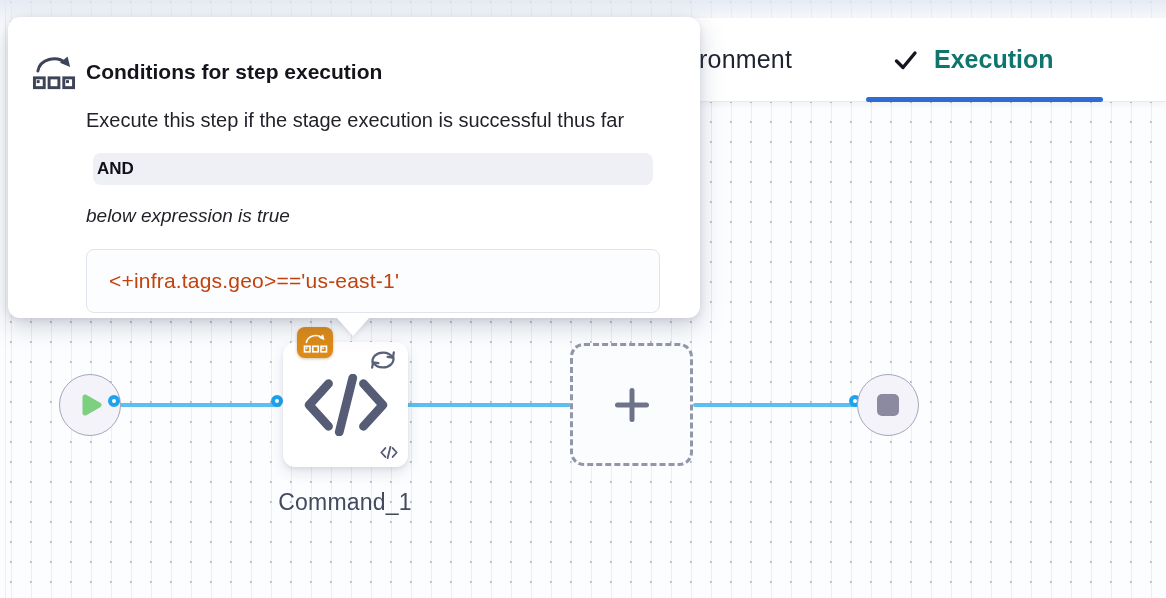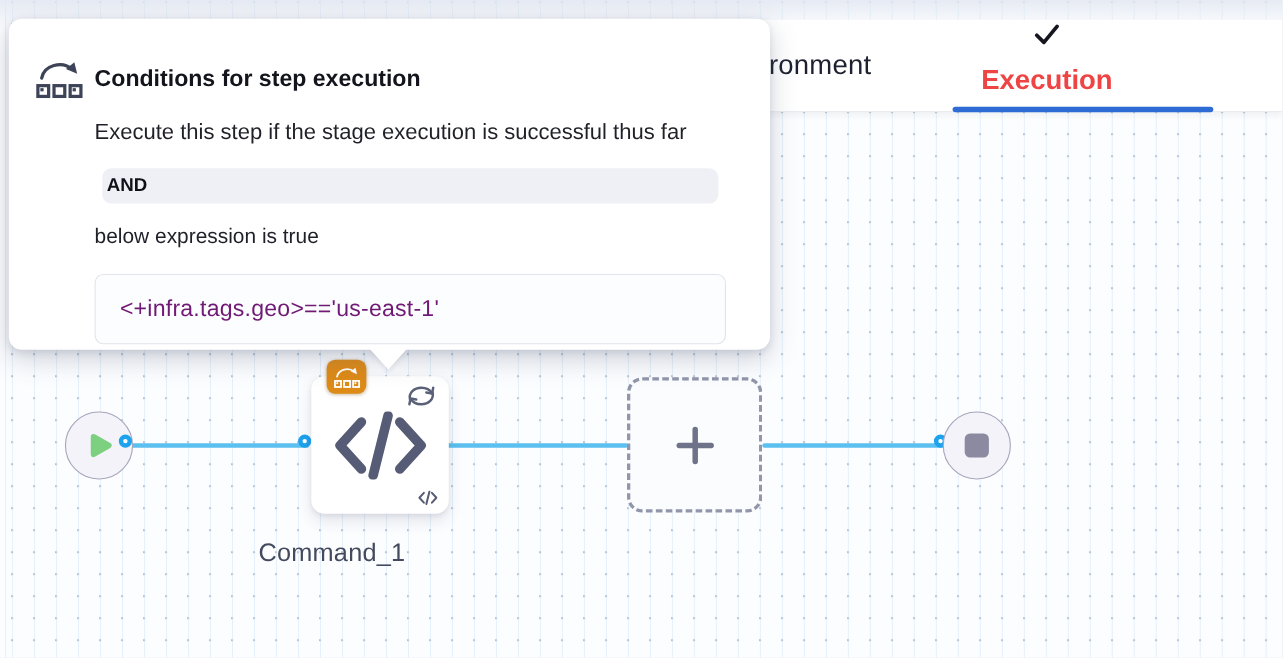--- a/index.html
+++ b/index.html
@@ -18,21 +18,21 @@
 
   
   .tabbar {
     position:absolute; left:684px; top:18px; right:0; height:84px;
     background:#fff; border-radius:10px 0 0 0;
     border-bottom:1px solid #E8EAEF;
     box-shadow:0 3px 6px rgba(100,110,130,0.08);
   }
   .tab { position:absolute; top:0; height:100%; display:flex; align-items:center; color:#1E2230; }
   .tab-env { left:15px; font-size:25px; font-weight:500; letter-spacing:0.2px; }
-  .tab-exec { left:208px; font-size:25px; font-weight:700; color:#ef4444; gap:15px;flex-direction:column; }
+  .tab-exec { left:208px; font-size:25px; font-weight:700; color:#0f766e; gap:15px; }
   .tab-underline {
     position:absolute; left:182px; top:79px; width:237px; height:5px;
     background:var(--tab-underline-blue,#2E6BD4); border-radius:3px;
   }
 
   
   .edge { position:absolute; top:403px; height:4px; background:var(--edge-blue,#5BC0F0); border-radius:2px; }
   .port {
     position:absolute; top:395px; width:12px; height:12px; background:#fff;
     border:4px solid var(--port-blue,#1DA2EE); border-radius:50%;
@@ -62,21 +62,21 @@
   .loop-icon { position:absolute; right:11px; top:6px; color:#5A6077; }
   .mini-code-icon { position:absolute; right:10px; bottom:8px; color:var(--icon-slate,#565C75); }
 
   
   .add-step {
     position:absolute; left:570px; top:343px; width:123px; height:123px;
     border:3px dashed #9196AA; border-radius:14px; background:#FBFCFE;
     display:flex; align-items:center; justify-content:center; cursor:pointer;
   }
   .node-label {
-    position:absolute; top:489px; width:220px; text-align:left;
+    position:absolute; top:489px; width:220px; text-align:center;
     font-size:23px; color:#434A5E; letter-spacing:0.2px;
   }
 
   
   .popover {
     position:absolute; left:8px; top:17px; width:692px; height:301px;
     background:#fff; border-radius:12px;
     box-shadow:0 8px 24px rgba(70,80,110,0.26), 0 2px 6px rgba(70,80,110,0.12);
   }
   .popover-caret {
@@ -86,25 +86,25 @@
     filter:drop-shadow(0 3px 2px rgba(70,80,110,0.10));
   }
   .popover .cond-icon { position:absolute; left:24px; top:35px; color:#3E4458; }
   .popover-title { position:absolute; left:78px; top:43px; font-size:21px; font-weight:700; color:#14151C; }
   .popover-desc  { position:absolute; left:78px; top:92px; font-size:20px; color:#1F2028; }
   .operator-chip {
     position:absolute; left:85px; top:136px; width:560px; height:32px;
     background:#EFEFF6; border-radius:8px;
     font-size:17px; font-weight:700; color:#0F1018; line-height:32px; padding-left:4px;
   }
-  .expr-intro { position:absolute; left:78px; top:188px; font-size:19px; color:#1F2028; }
+  .expr-intro { position:absolute; left:78px; top:188px; font-size:19px; color:#1F2028;font-style:italic; }
   .expr-box {
     position:absolute; left:78px; top:232px; width:574px; height:64px;
     border:1px solid #E1E4EB; border-radius:8px; background:#FCFDFE;
-    font-size:21px; color:#701a75; line-height:62px; padding-left:22px;
+    font-size:21px; color:#c2410c; line-height:62px; padding-left:22px;
     letter-spacing:0.2px;
   }
 </style>
 </head>
 <body>
 
 <svg width="0" height="0" style="position:absolute">
   <defs>
     <g id="code-glyph">
       <path d="M26 10 L6 32 L26 54" fill="none" stroke="currentColor" stroke-width="9" stroke-linecap="round" stroke-linejoin="round"></path>

